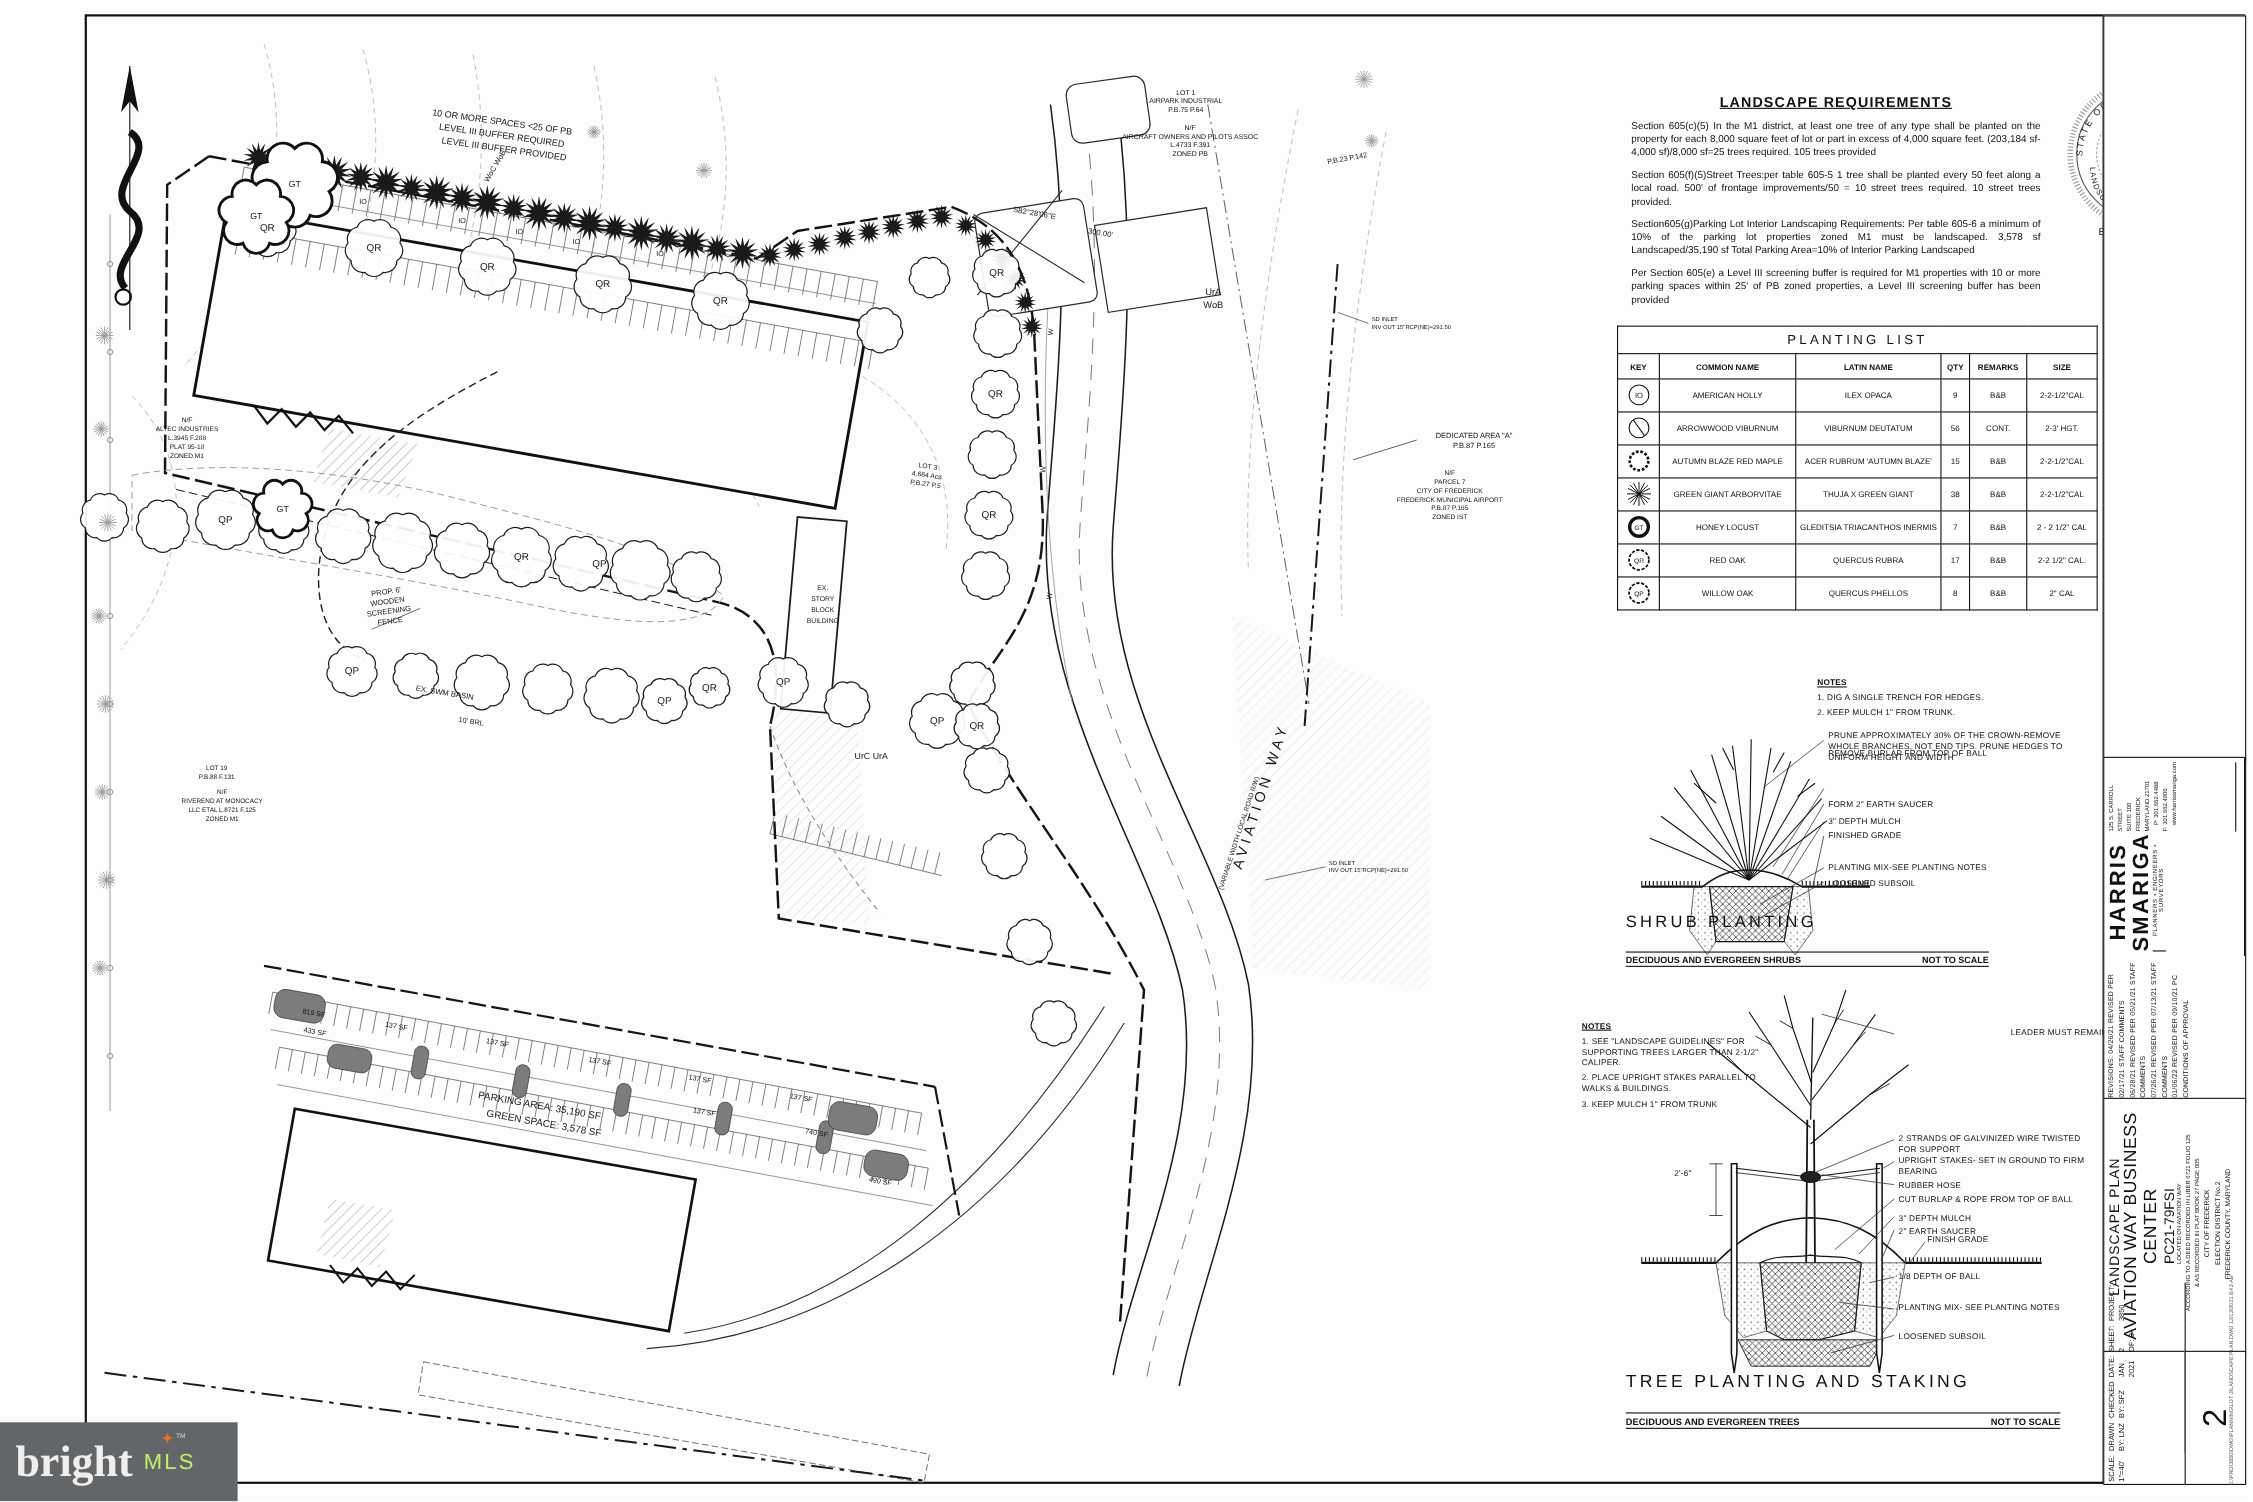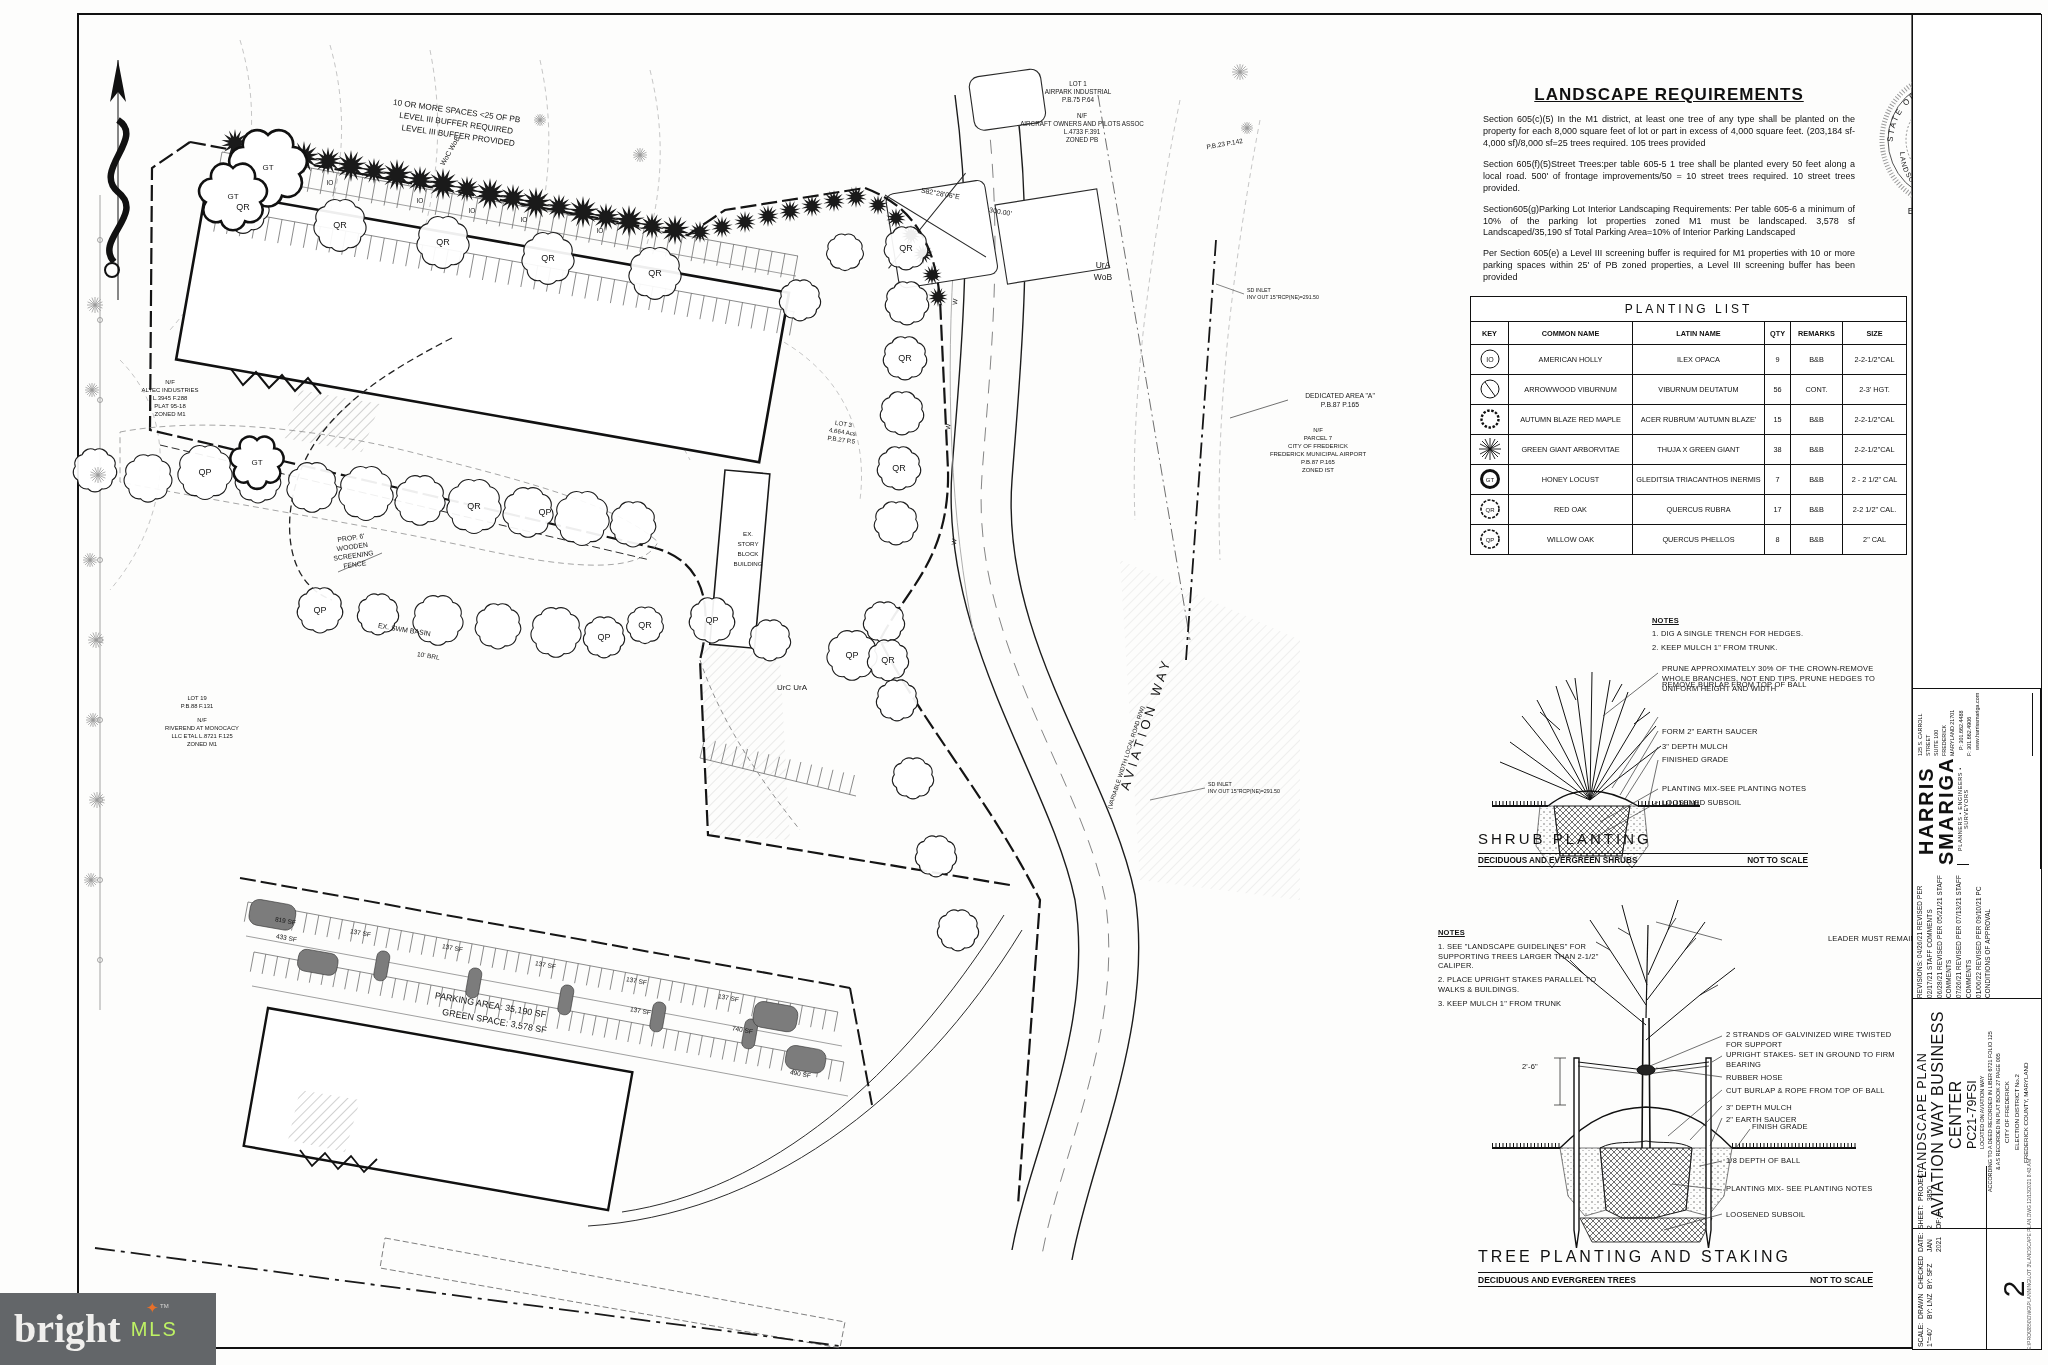--- a/index.html
+++ b/index.html
@@ -3,32 +3,32 @@
 <meta charset="utf-8">
 <style>
   html,body{margin:0;padding:0;background:#ffffff;}
   .sheet{position:relative;width:2048px;height:1365px;background:#fdfdfc;overflow:hidden;
          font-family:"Liberation Sans",sans-serif;color:#111;}
   svg text{font-family:"Liberation Sans",sans-serif;fill:#161616;}
   .ov{position:absolute;box-sizing:border-box;}
   .cad{font-size:7.5px;line-height:1.3;letter-spacing:.2px;color:#131313;}
   
   .req{width:372px;font-size:9px;line-height:1.32;text-align:justify;color:#101010;}
-  .req h3{margin:0 0 8px 0;text-align:center;font-size:17px;letter-spacing:1px;
+  .req h3{margin:0 0 8px 0;text-align:center;font-size:13px;letter-spacing:1px;
           text-decoration:underline;font-weight:bold;}
   .req p{margin:0 0 9px 0;}
   
   table.plist{border-collapse:collapse;position:absolute;table-layout:fixed;background:#fff;}
   table.plist td,table.plist th{border:1.2px solid #111;font-size:7.3px;text-align:center;
      padding:1px 2px;overflow:hidden;white-space:nowrap;color:#101010;}
   table.plist .ttl{font-size:12px;letter-spacing:3px;font-weight:normal;height:22px;}
   table.plist th{font-weight:bold;height:20px;}
   table.plist td{height:27px;}
   
-  .dt-title{font-size:15px;letter-spacing:3px;border-bottom:1.6px solid #111;padding-bottom:6px;color:#111;}
+  .dt-title{font-size:15px;letter-spacing:3px;border-bottom:1.6px solid #111;padding-bottom:18px;color:#111;}
   .dt-sub{display:flex;justify-content:space-between;font-weight:bold;font-size:8.2px;
           border-bottom:1px solid #111;padding:2px 0 1px 0;}
   .notes b{text-decoration:underline;font-weight:bold;}
   .notes div{margin-bottom:4px;}
   
   .tb{position:absolute;border:1.4px solid #111;background:#fff;}
   .vrot{writing-mode:vertical-rl;transform:rotate(180deg);width:100%;height:100%;
         box-sizing:border-box;display:block;}
   .rev{font-size:6.3px;line-height:1.55;letter-spacing:.2px;padding:3px 2px;}
   .firm{font-size:20px;letter-spacing:2px;font-weight:bold;line-height:1.02;

